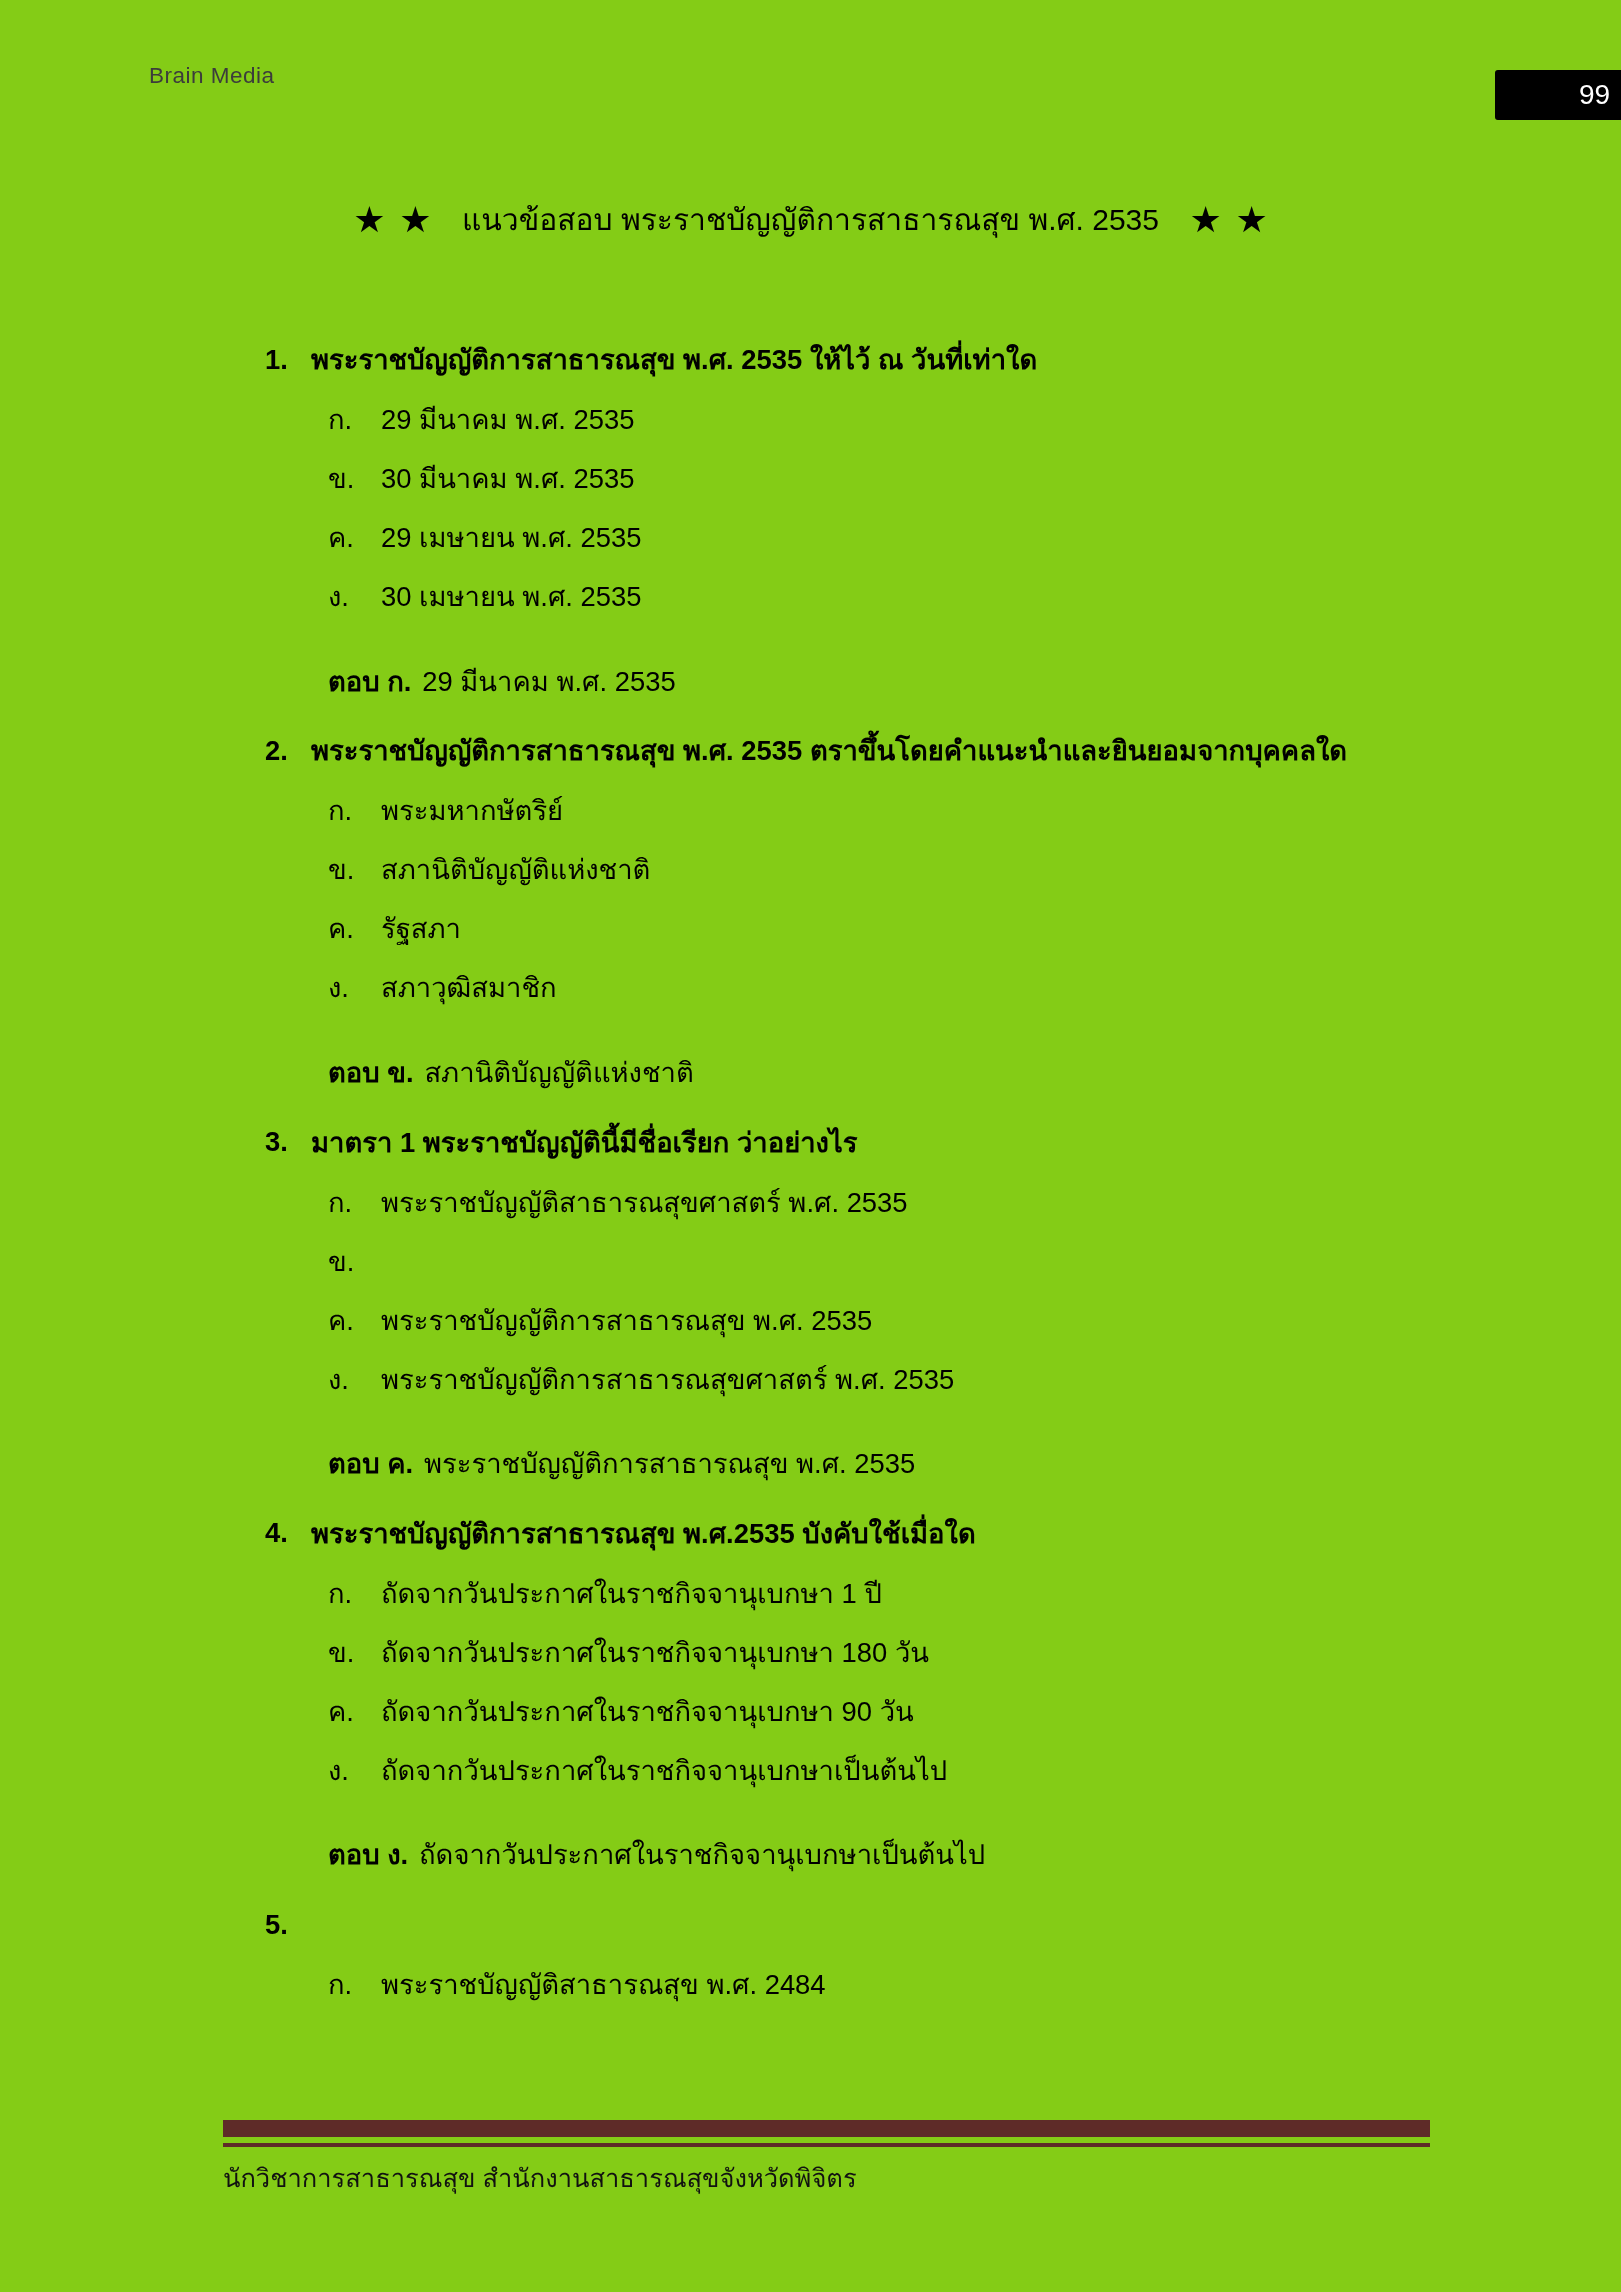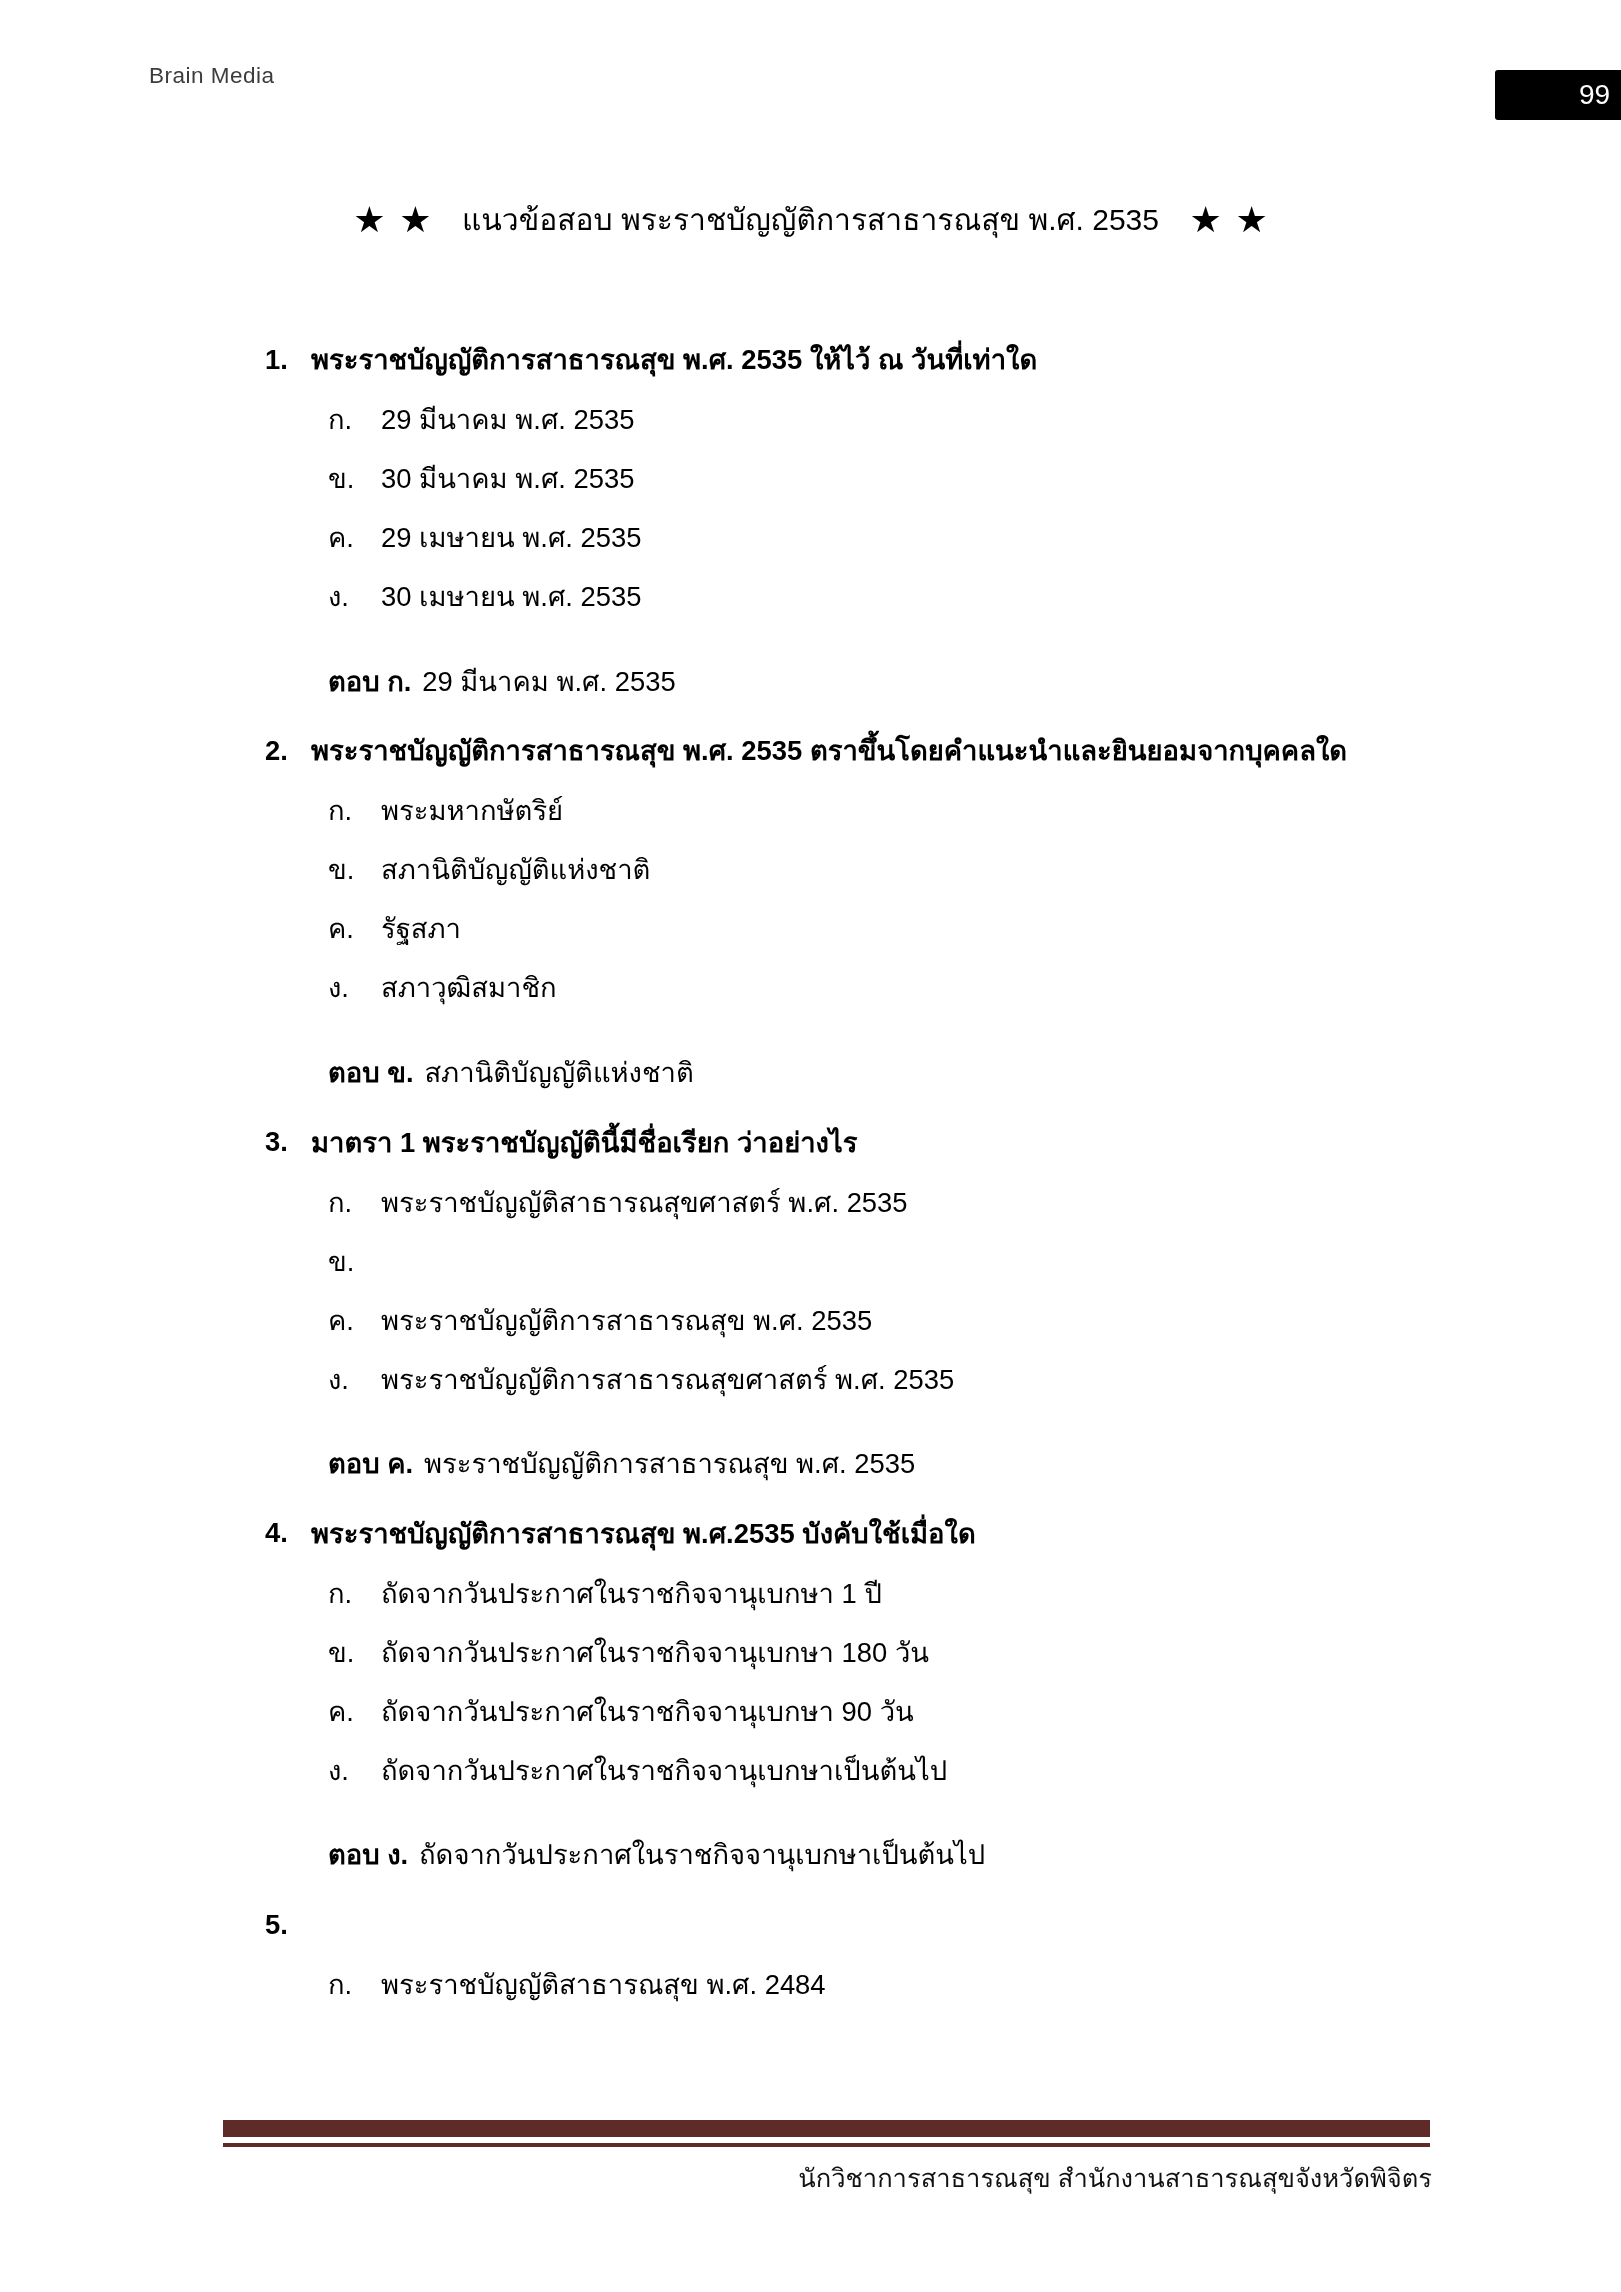--- a/index.html
+++ b/index.html
@@ -1,20 +1,20 @@
 <!DOCTYPE html>
 <html><head>
 <meta charset="utf-8">
 <style>
   * { margin:0; padding:0; box-sizing:border-box; }
   html, body { background:#e9e9e9; }
   body { font-family:"Liberation Sans", sans-serif; color:#000; }
   .page {
     position:relative; width:1621px; height:2293px;
-    background:#ffffff; overflow:hidden; margin:0 auto;
+    background:#84cc16; overflow:hidden; margin:0 auto;
   }
   .brand {
     position:absolute; left:149px; top:63px;
     font-size:22.5px; color:#3c3c3c; letter-spacing:0.5px;
   }
   .page-num-box {
     position:absolute; left:1495px; top:70px; width:199px; height:50px;
     background:#000000; border-radius:2.9px 9.8px 9.8px 2.9px;
     display:flex; align-items:center; justify-content:center;
   }
@@ -46,21 +46,21 @@
   .footer-bar {
     position:absolute; left:223px; top:2120px; width:1207px; height:16.7px;
     background:#5e2b28;
   }
   .footer-thinline {
     position:absolute; left:223px; top:2143px; width:1207px; height:3.9px;
     background:#5e2b28;
   }
   .footer-text {
     position:absolute; left:223px; top:2158px; width:1209px;
-    text-align:right; font-size:25.5px; color:#111;
+    text-align:left; font-size:25.5px; color:#111;
   }
 </style>
 </head>
 <body>
 
 <div class="page">
 
   <div class="brand">Brain Media</div>
 
   <div class="page-num-box">

